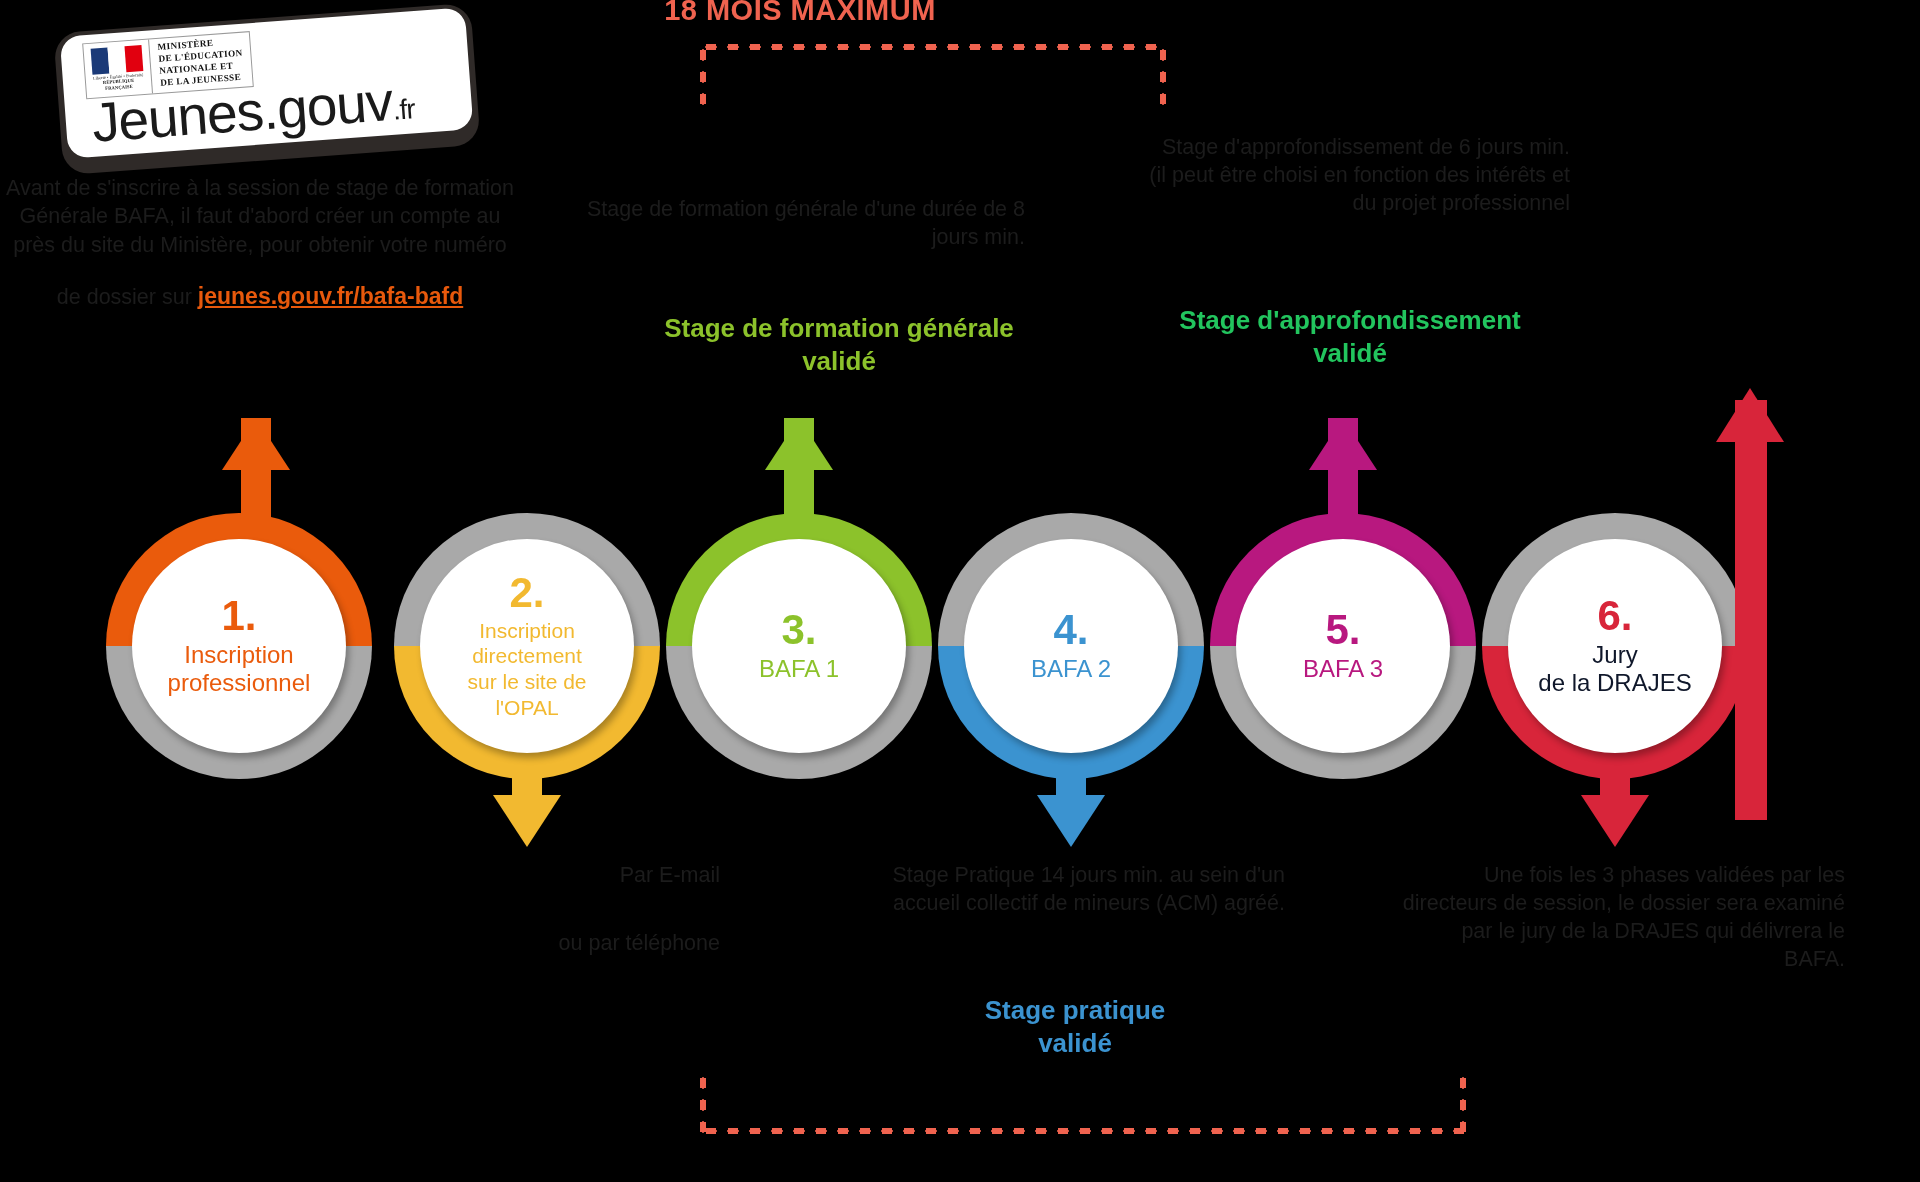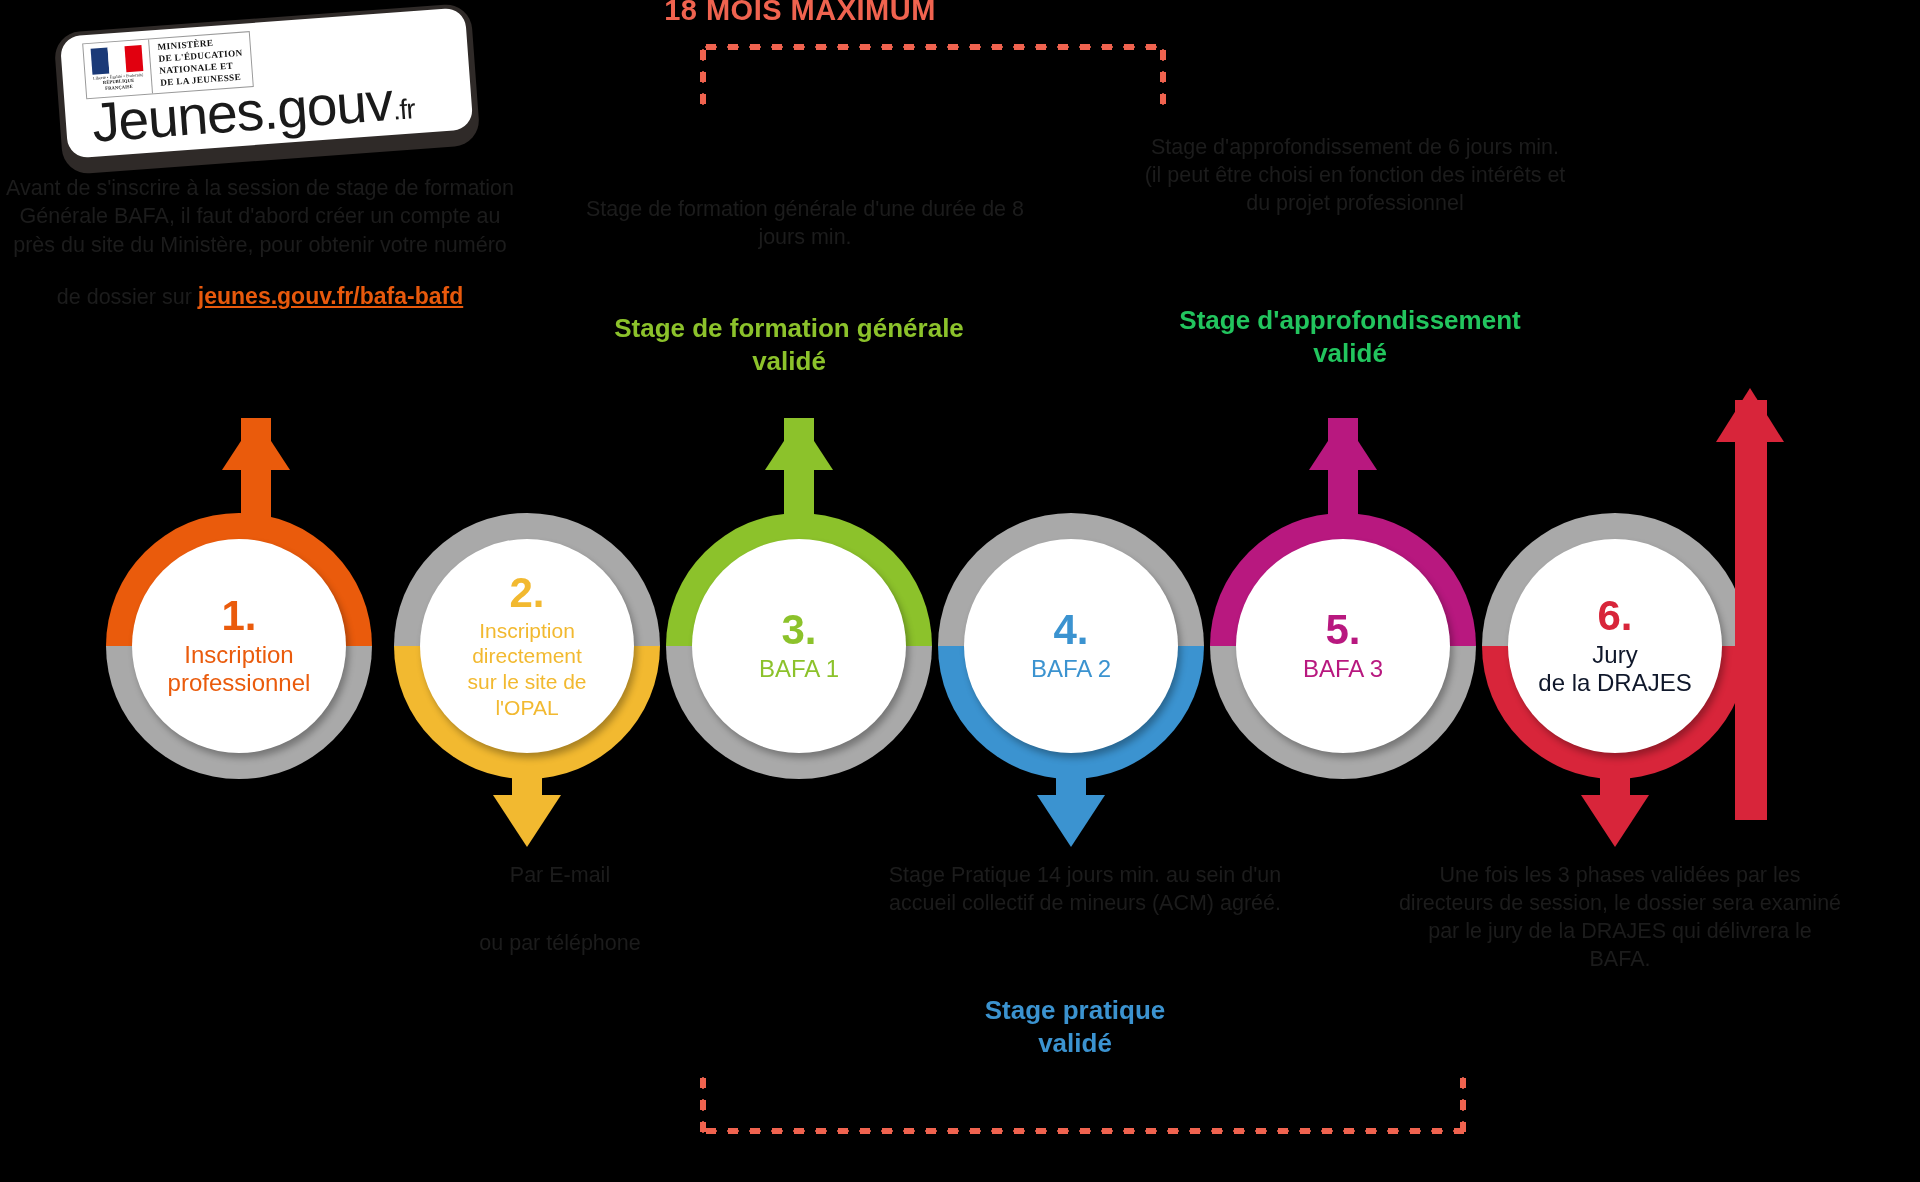--- a/index.html
+++ b/index.html
@@ -68,21 +68,21 @@
     font-weight: 400;
   }
   .jeunes-wordmark .fr { font-size: 28px; }
 
   
   .desc {
     position: absolute;
     color: #1c1c1c;
     font-size: 21.5px;
     line-height: 1.3;
-    text-align: center;
+    text-align: right;
     font-weight: 400;
   }
   .intro {
     position: absolute; left: 0px; top: 174px; width: 520px;
     text-align: center; color: #1c1c1c; font-size: 21.5px; line-height: 1.32;
   }
   .intro .link {
     display: inline-block; margin-top: 22px;
     color: #e8590c; font-weight: bold; font-size: 23px;
     text-decoration: underline;
@@ -203,21 +203,21 @@
 
   <div class="intro">
     <span>Avant de s'inscrire à la session de stage de formation Générale BAFA, il faut d'abord créer un compte au près du site du Ministère, pour obtenir votre numéro de dossier sur</span>
     <a class="link" href="#">jeunes.gouv.fr/bafa-bafd</a>
   </div>
 
   <div class="desc" style="left:585px; top:196px; width:440px;">Stage de formation générale d'une durée de 8 jours min.</div>
 
   <div class="desc" style="left:1140px; top:134px; width:430px;">Stage d'approfondissement de 6 jours min. (il peut être choisi en fonction des intérêts et du projet professionnel</div>
 
-  <div class="valid-label" style="left:574px; top:312px; width:430px; color:#8cc22b;">
+  <div class="valid-label" style="left:624px; top:312px; width:430px; color:#8cc22b;">
     <div>Stage de formation générale</div>
     <div>validé</div>
   </div>
 
   <div class="valid-label" style="left:1135px; top:304px; width:430px; color:#22c55e;">
     <div>Stage d'approfondissement</div>
     <div>validé</div>
   </div>
 
   <div class="valid-label" style="left:910px; top:994px; width:330px; color:#3b93d0;">

